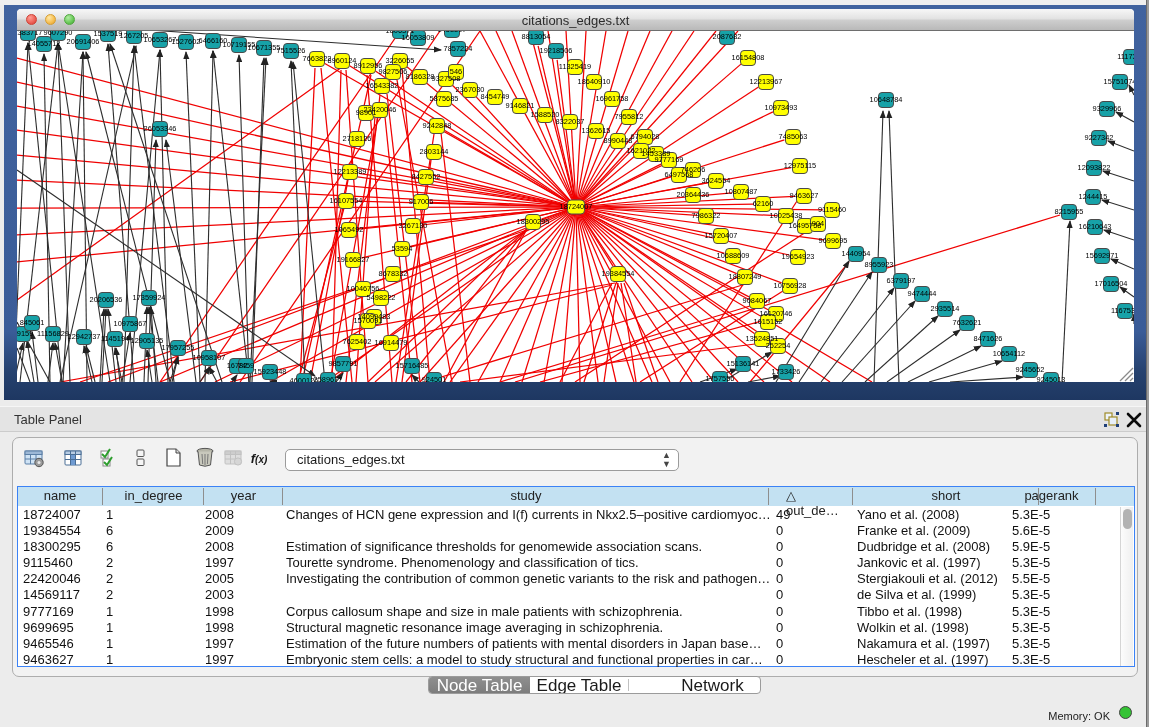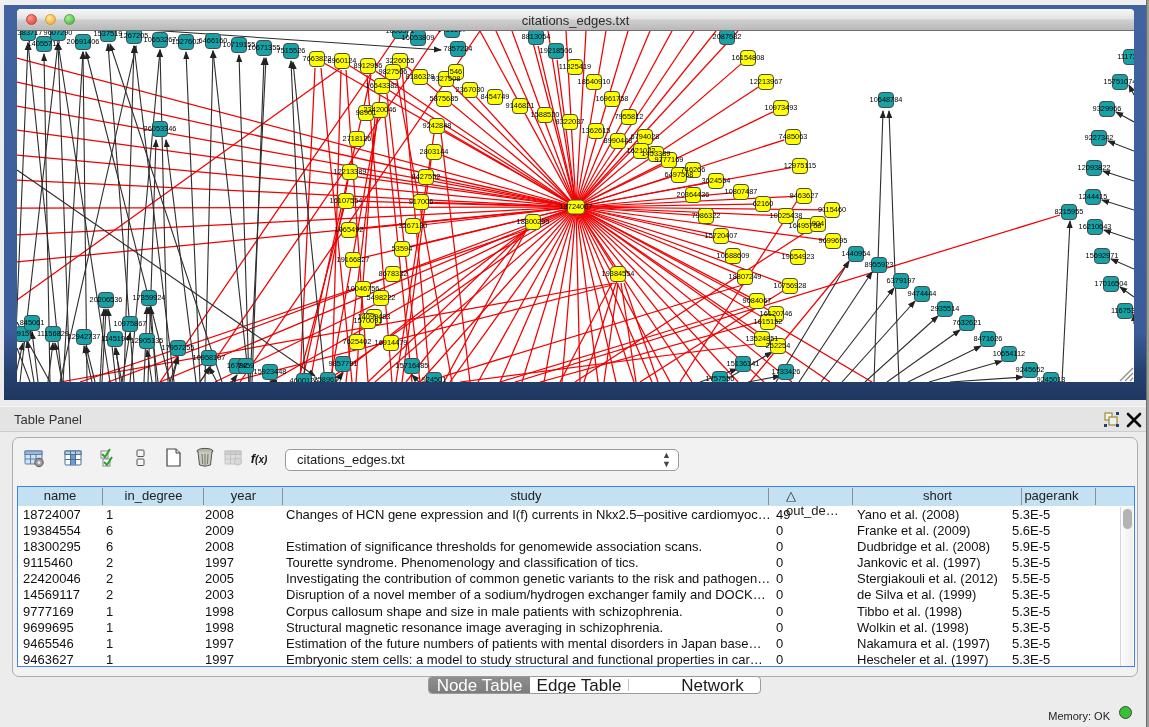--- a/index.html
+++ b/index.html
@@ -655,21 +655,21 @@
 <text x="246" y="20" font-size="13" font-style="italic" fill="#1a1a1a" text-anchor="middle" font-weight="bold">f<tspan font-size="10">(x)</tspan></text>
 </svg></div>
       <div id="combo">citations_edges.txt<span class="arr">▲<br>▼</span></div>
       <div id="table">
         <div id="thead">
           <span style="left:0;width:85px;">name</span>
           <span style="left:86px;width:100px;">in_degree</span>
           <span style="left:187px;width:78px;">year</span>
           <span style="left:266px;width:485px;">study</span>
           <span style="left:752px;width:83px;text-align:left;padding-left:16px;">△ out_de…</span>
-          <span style="left:836px;width:168px;">short</span>
+          <span style="left:836px;width:185px;">short</span>
           <span style="left:990px;width:88px;" class="last">pagerank</span>
         </div>
         <div id="tbody">
 <div class="tr">
               <span class="c1">18724007</span>
               <span class="c2">1</span>
               <span class="c3">2008</span>
               <span class="c4">Changes of HCN gene expression and I(f) currents in Nkx2.5–positive cardiomyoc…</span>
               <span class="c5">49</span>
               <span class="c6">Yano et al. (2008)</span>
@@ -707,21 +707,20 @@
               <span class="c3">2005</span>
               <span class="c4">Investigating the contribution of common genetic variants to the risk and pathogen…</span>
               <span class="c5">0</span>
               <span class="c6">Stergiakouli et al. (2012)</span>
               <span class="c7">5.5E-5</span>
             </div>
 <div class="tr">
               <span class="c1">14569117</span>
               <span class="c2">2</span>
               <span class="c3">2003</span>
-              <span class="c4">Disruption of a novel member of a sodium/hydrogen exchanger family and DOCK…</span>
               <span class="c5">0</span>
               <span class="c6">de Silva et al. (1999)</span>
               <span class="c7">5.3E-5</span>
             </div>
 <div class="tr">
               <span class="c1">9777169</span>
               <span class="c2">1</span>
               <span class="c3">1998</span>
               <span class="c4">Corpus callosum shape and size in male patients with schizophrenia.</span>
               <span class="c5">0</span>

